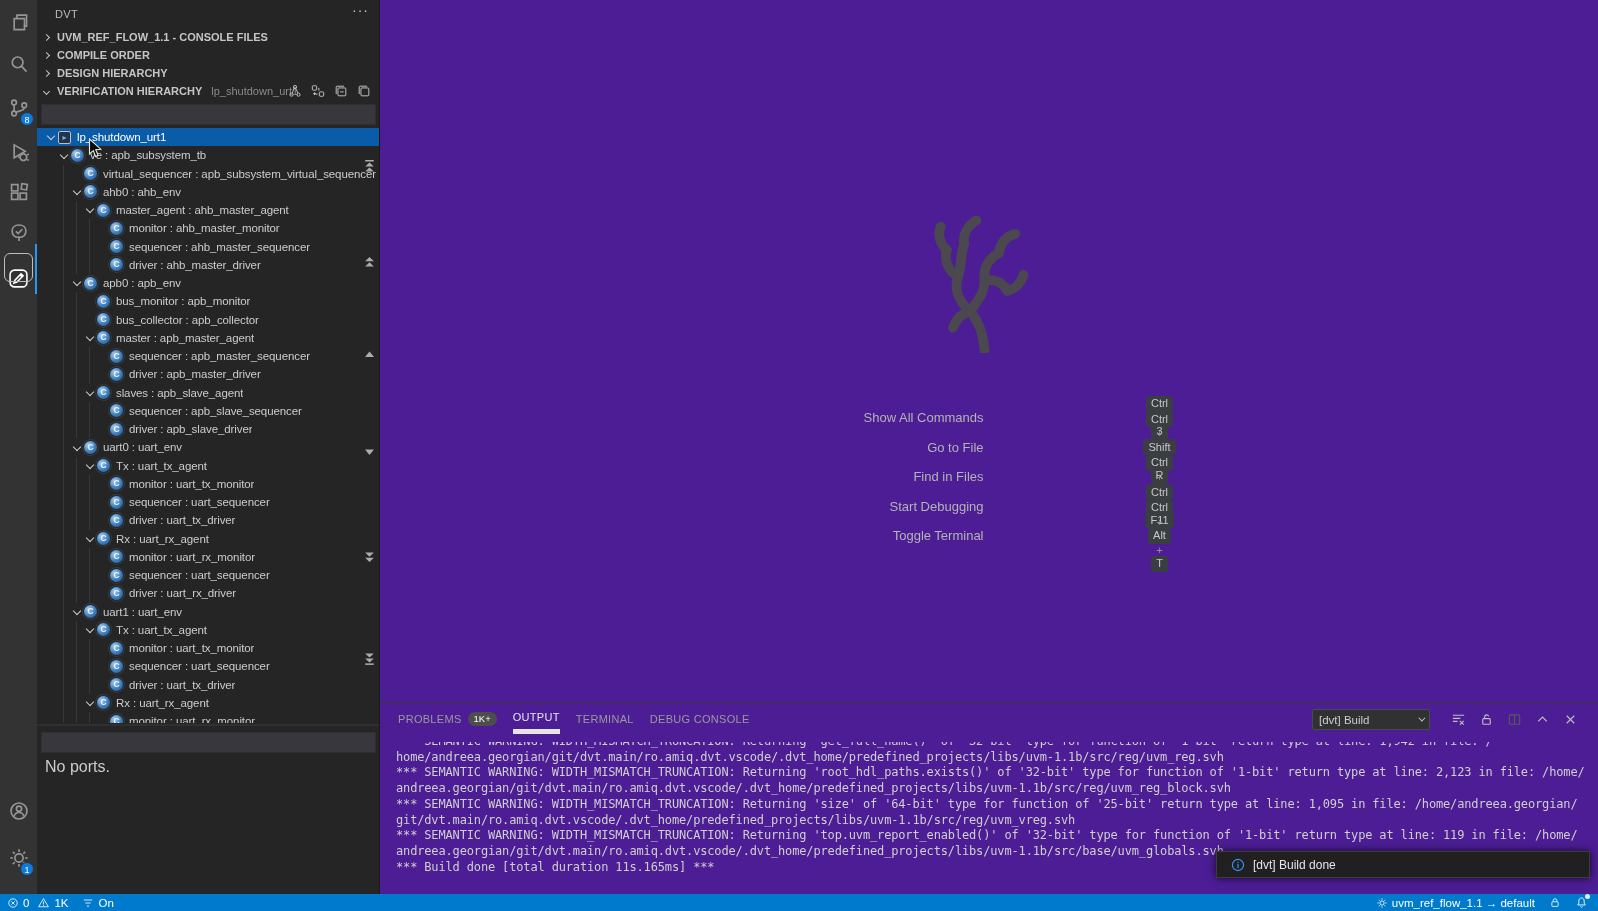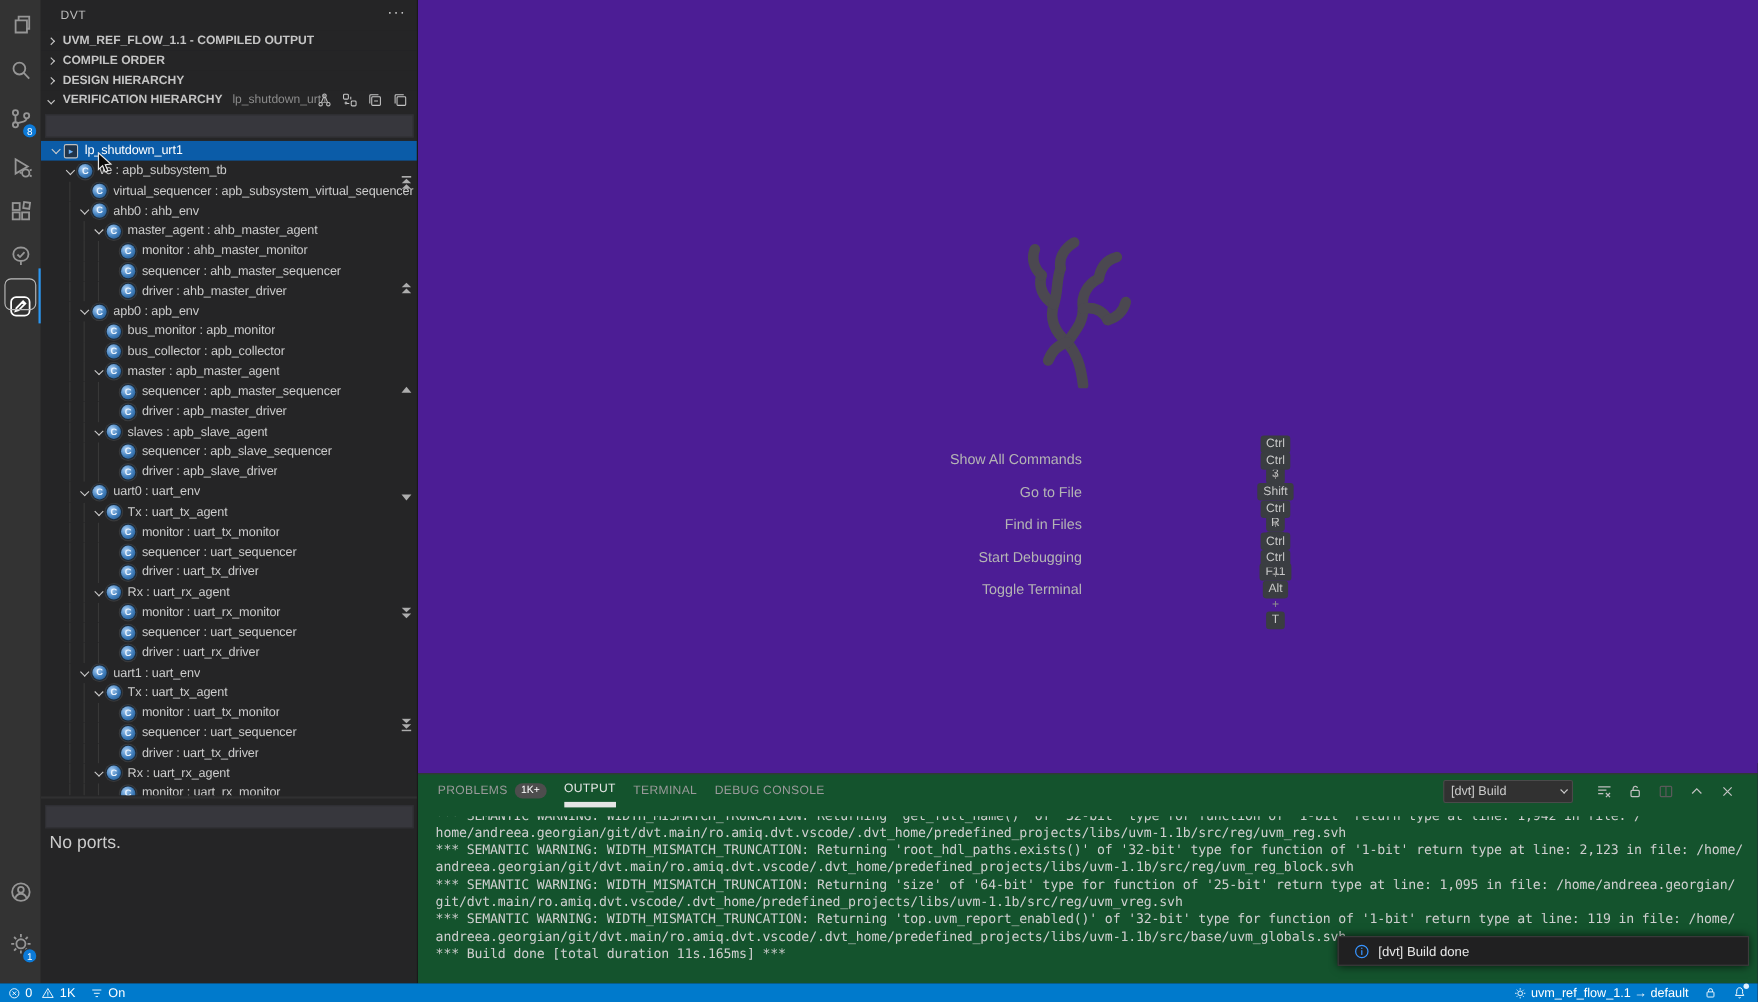--- a/index.html
+++ b/index.html
@@ -60,21 +60,21 @@
   .editor { position:absolute; left:380px; top:0; width:1218px; height:703px; background:#4c1d95; }
   .watermark { position:absolute; left:525px; top:188px; opacity:.95; }
   .shortcuts { position:absolute; top:407px; left:0; right:0; }
   .sc-row { display:flex; justify-content:center; align-items:center; height:21px; margin-bottom:8.5px; }
   .sc-label { width:330px; text-align:right; color:#b4b4b4; font-size:13px; margin-right:11px; }
   .sc-keys { width:330px; display:flex; align-items:center;flex-direction:column; }
   .key { background:#3a3d41; color:#c8c8c8; border-radius:3px; padding:1.5px 5px; font-size:11px; line-height:13px; }
   .plus { color:#8f8f8f; margin:0 4px; font-size:11px; }
 
   
-  .panel { position:absolute; left:380px; top:703px; width:1218px; height:191px; background:#14532d; border-top:1px solid #383838; }
+  .panel { position:absolute; left:380px; top:703px; width:1218px; height:191px; background:#4c1d95; border-top:1px solid #383838; }
   .panel-tabs { position:absolute; left:18px; top:0; height:30px; display:flex; align-items:center; gap:16px; }
   .ptab { display:flex; align-items:center; gap:6px; height:29px; font-size:11px; letter-spacing:.3px; color:#9a9a9a; border-bottom:1px solid transparent; cursor:pointer; }
   .ptab.active { color:#e7e7e7; border-bottom:5px solid #e5e5e5; }
   .ptab-badge { background:#4d4d4d; color:#ffffff; border-radius:9px; font-size:9.5px; padding:1.5px 6px; letter-spacing:0; }
   .panel-right { position:absolute; right:20px; top:5px; display:flex; align-items:center; gap:13px; }
   .channel-select { width:118px; height:21px; background:#313131; border:1px solid #4a4a4a; border-radius:2px; display:flex; align-items:center; padding:0 6px; color:#cccccc; font-size:11.5px; cursor:pointer; margin-right:8px; }
   .channel-select .cs-chev { margin-left:auto; width:5px; height:5px; border-right:1.2px solid #cccccc; border-bottom:1.2px solid #cccccc; transform:rotate(45deg) translateY(-2px); }
   .panel-right .pic svg { stroke:#c0c0c0; fill:none; stroke-width:1.2; }
   .pic.dim svg { stroke:#5a5a5a; }
   .output { position:absolute; left:16px; right:14px; top:38px; bottom:2px; overflow:hidden;
@@ -167,21 +167,21 @@
 </div>
 
 <div class="sidebar">
   <div class="sb-header">
     <span class="sb-title">DVT</span>
     <span class="sb-more">···</span>
   </div>
 
   <div class="sb-section" style="top:28px">
     <span class="schev right"></span>
-    <span>UVM_REF_FLOW_1.1 - COMPILED OUTPUT</span>
+    <span>UVM_REF_FLOW_1.1 - CONSOLE FILES</span>
   </div>
   <div class="sb-section" style="top:46px">
     <span class="schev right"></span>
     <span>COMPILE ORDER</span>
   </div>
   <div class="sb-section" style="top:64px">
     <span class="schev right"></span>
     <span>DESIGN HIERARCHY</span>
   </div>
   <div class="sb-section" style="top:82px">

